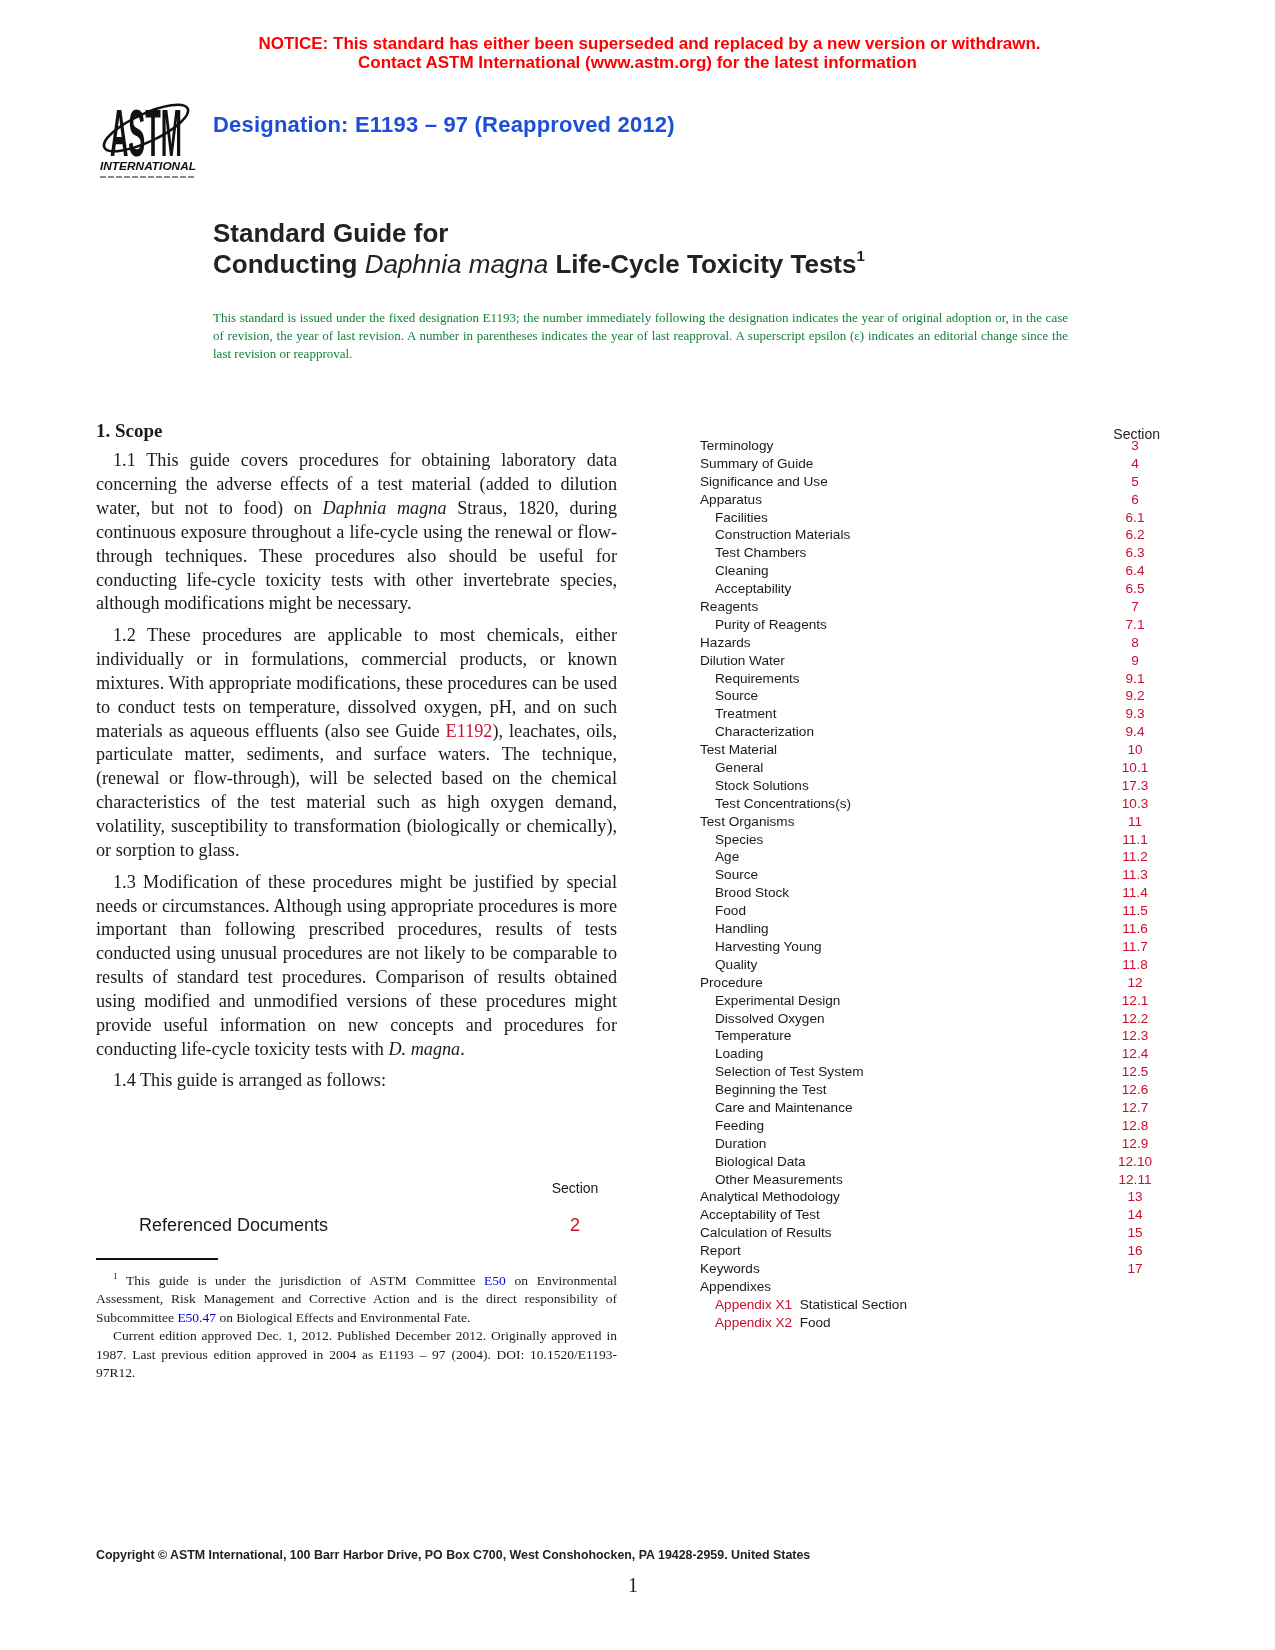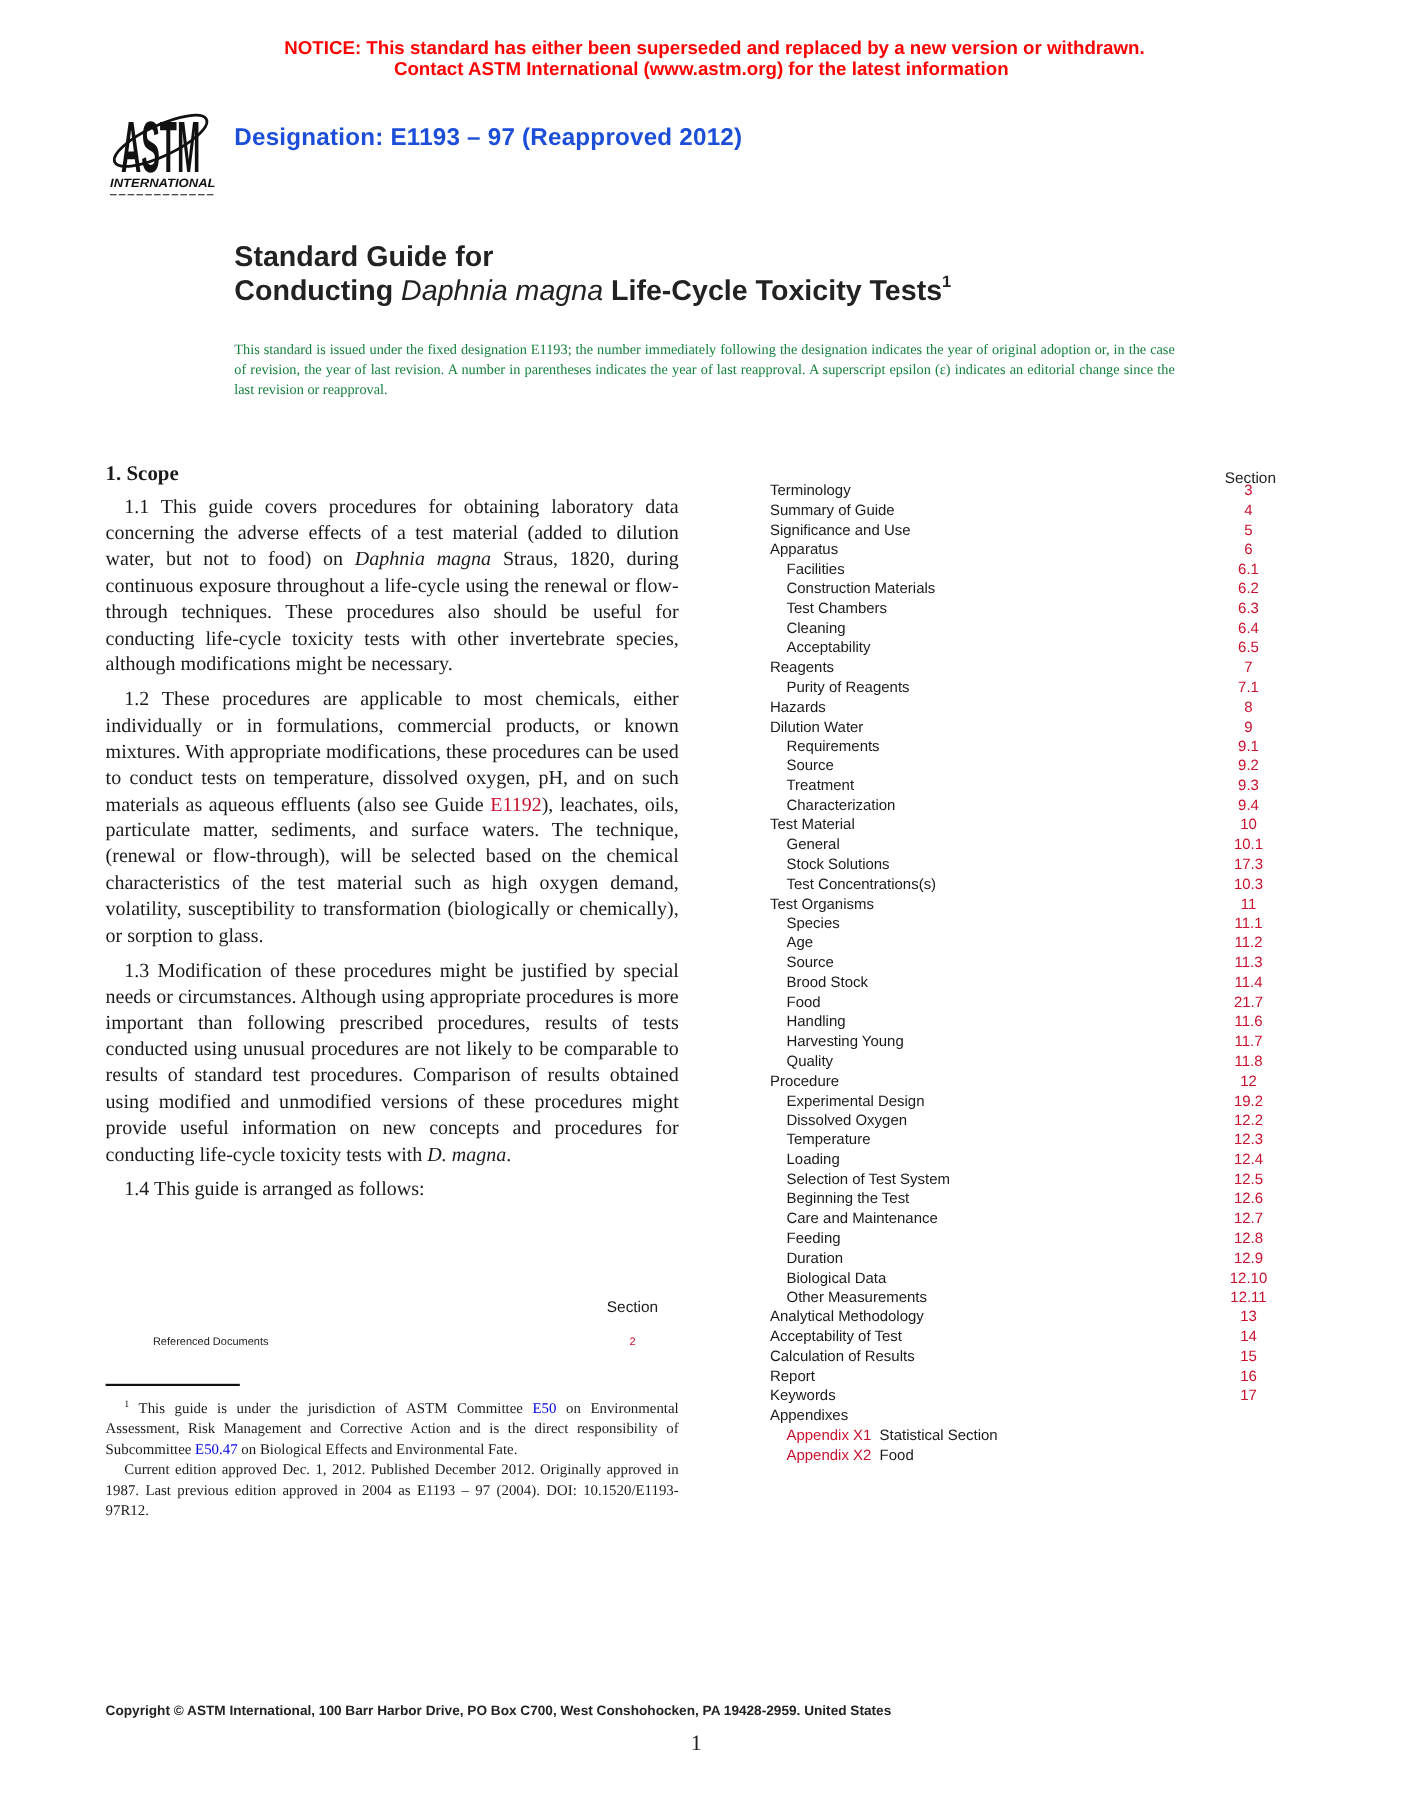--- a/index.html
+++ b/index.html
@@ -25,21 +25,21 @@
   .preamble { left:213px; top:309px; width:855px; font-size:13px; line-height:18px; text-align:justify; color:#15803d; }
 
   .left-col { left:96px; top:420px; width:521px; }
   .scope-head { font-size:19px; font-weight:bold; margin:0 0 7px 0; }
   .para { font-size:18.2px; line-height:23.9px; text-align:justify; text-indent:17px; margin:0 0 7.6px 0; color:#1a1a1a; }
   .para i { font-style:italic; }
   .link-red { color:#c8102e; }
   .link-blue { color:#0000dd; }
 
   .arr-section { font-size:14px; }
-  .arr-row { position:absolute; font-size:10px; }
+  .arr-row { position:absolute; font-size:18px; }
 
   .fn-rule { left:96px; top:1258px; width:122px; height:2px; background:#111; }
   .footnote { left:96px; top:1267px; width:521px; font-size:13.5px; line-height:18.5px; text-align:justify; color:#1a1a1a; }
   .footnote p { margin:0; text-indent:17px; }
   .footnote sup { font-size:9px; }
 
   .toc-header { left:1080px; top:426px; width:80px; text-align:right; font-size:14px; color:#222; }
   .toc { left:700px; top:437px; width:470px; }
   .toc-row { position:relative; height:17.9px; font-size:13.6px; line-height:17.9px; color:#1a1a1a; }
   .toc-row .lbl { position:absolute; left:0; white-space:nowrap; }
@@ -198,41 +198,41 @@
     <div class="toc-row sub">
       <span class="lbl">Source</span>
       <span class="num">11.3</span>
     </div>
     <div class="toc-row sub">
       <span class="lbl">Brood Stock</span>
       <span class="num">11.4</span>
     </div>
     <div class="toc-row sub">
       <span class="lbl">Food</span>
-      <span class="num">21.7</span>
+      <span class="num">11.5</span>
     </div>
     <div class="toc-row sub">
       <span class="lbl">Handling</span>
       <span class="num">11.6</span>
     </div>
     <div class="toc-row sub">
       <span class="lbl">Harvesting Young</span>
       <span class="num">11.7</span>
     </div>
     <div class="toc-row sub">
       <span class="lbl">Quality</span>
       <span class="num">11.8</span>
     </div>
     <div class="toc-row">
       <span class="lbl">Procedure</span>
       <span class="num">12</span>
     </div>
     <div class="toc-row sub">
       <span class="lbl">Experimental Design</span>
-      <span class="num">19.2</span>
+      <span class="num">12.1</span>
     </div>
     <div class="toc-row sub">
       <span class="lbl">Dissolved Oxygen</span>
       <span class="num">12.2</span>
     </div>
     <div class="toc-row sub">
       <span class="lbl">Temperature</span>
       <span class="num">12.3</span>
     </div>
     <div class="toc-row sub">

